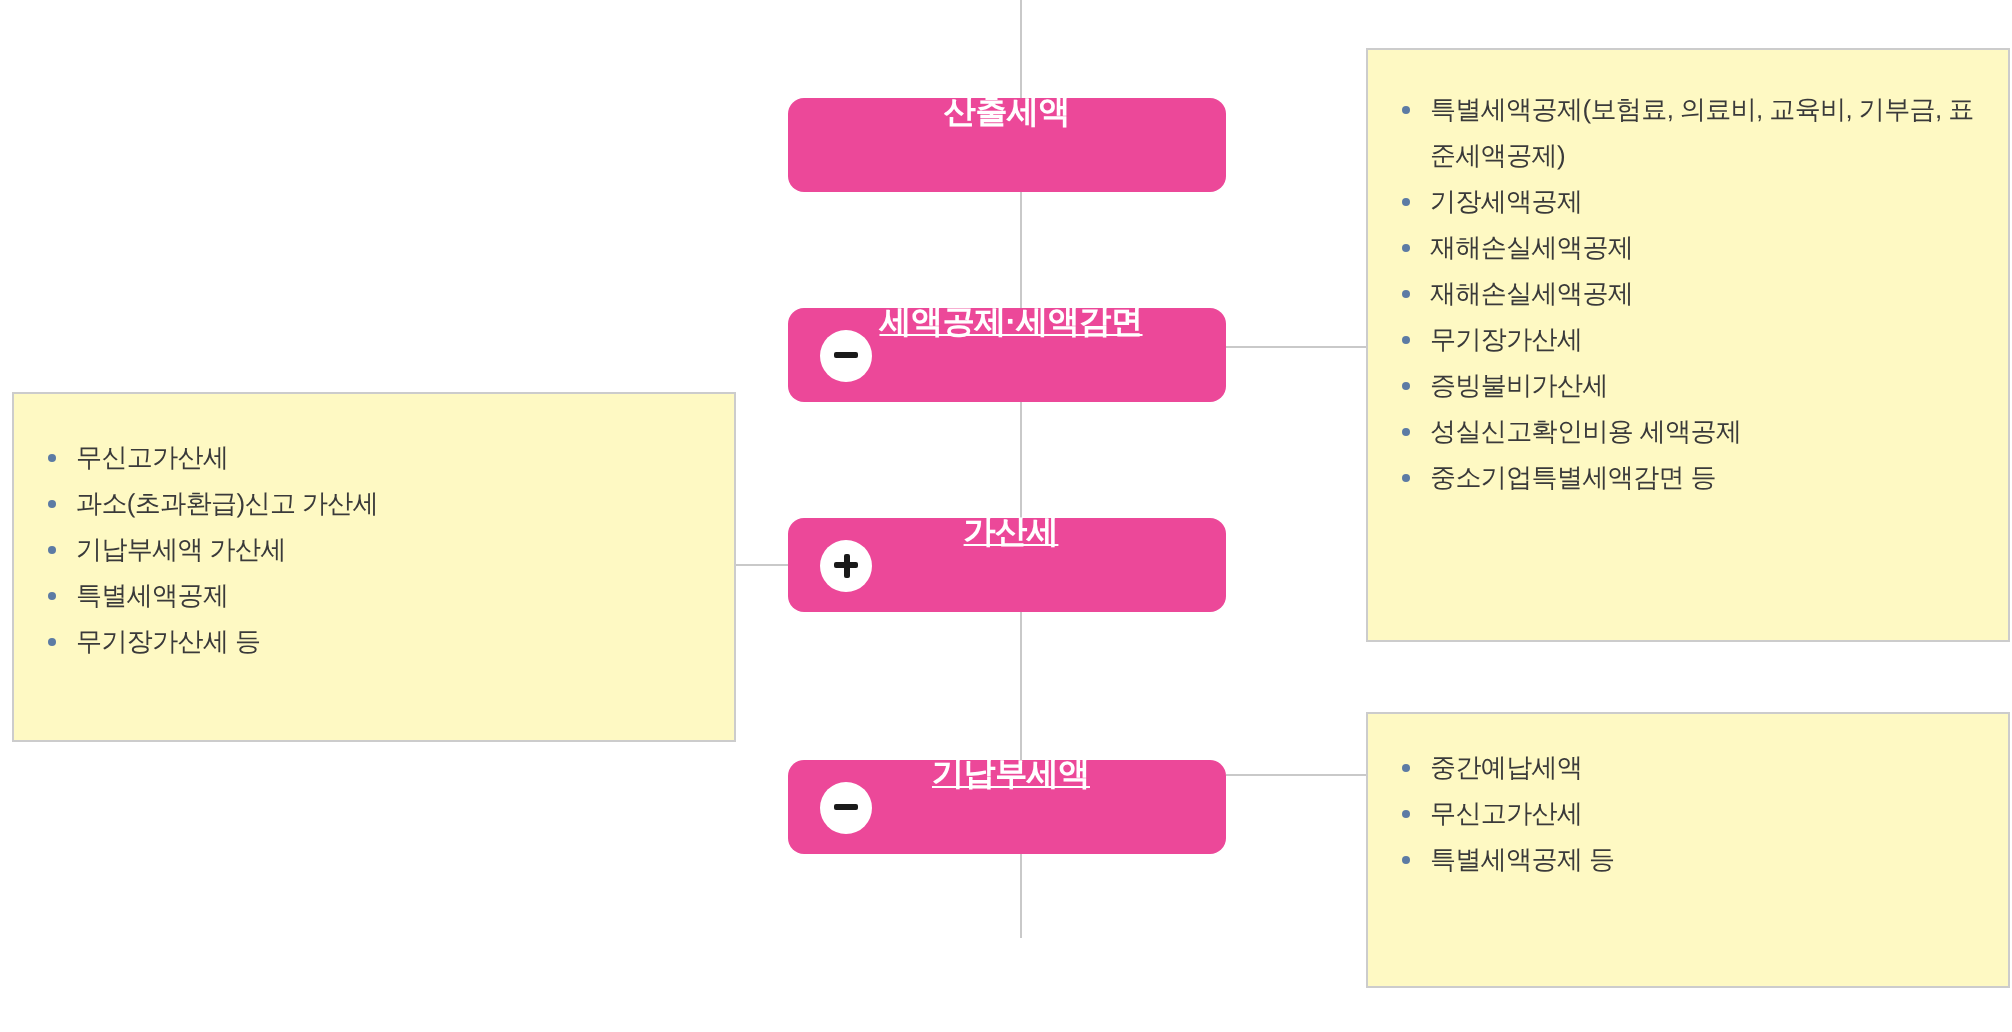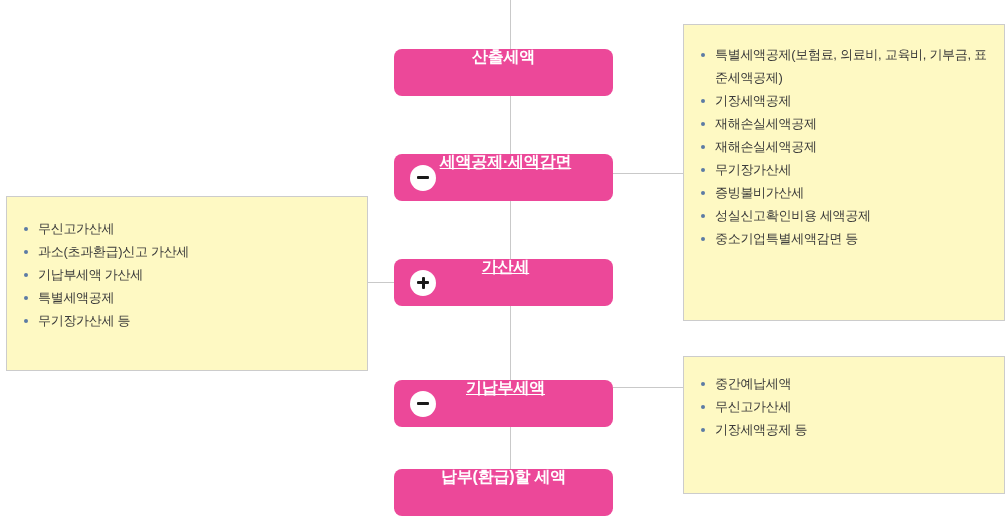--- a/index.html
+++ b/index.html
@@ -169,23 +169,20 @@
     <span class="box-label">가산세</span>
   </div>
 
   <div class="flow-box has-op" style="top:380px;">
     <span class="op-badge">
       <span class="bar-h"></span>
     </span>
     <span class="box-label">기납부세액</span>
   </div>
 
-  <div class="flow-box" style="top:469px;">
-    <span class="box-label">납부(환급)할 세액</span>
-  </div>
 
   <div class="panel" id="panel-credits">
     <ul>
       <li>특별세액공제(보험료, 의료비, 교육비, 기부금, 표준세액공제)</li>
       <li>기장세액공제</li>
       <li>재해손실세액공제</li>
       <li>재해손실세액공제</li>
       <li>무기장가산세</li>
       <li>증빙불비가산세</li>
       <li>성실신고확인비용 세액공제</li>
@@ -200,17 +197,17 @@
       <li>기납부세액 가산세</li>
       <li>특별세액공제</li>
       <li>무기장가산세 등</li>
     </ul>
   </div>
 
   <div class="panel" id="panel-prepaid">
     <ul>
       <li>중간예납세액</li>
       <li>무신고가산세</li>
-      <li>기장세액공제 등</li>
+      <li>특별세액공제 등</li>
     </ul>
   </div>
 
 </div>
 
 </body></html>

